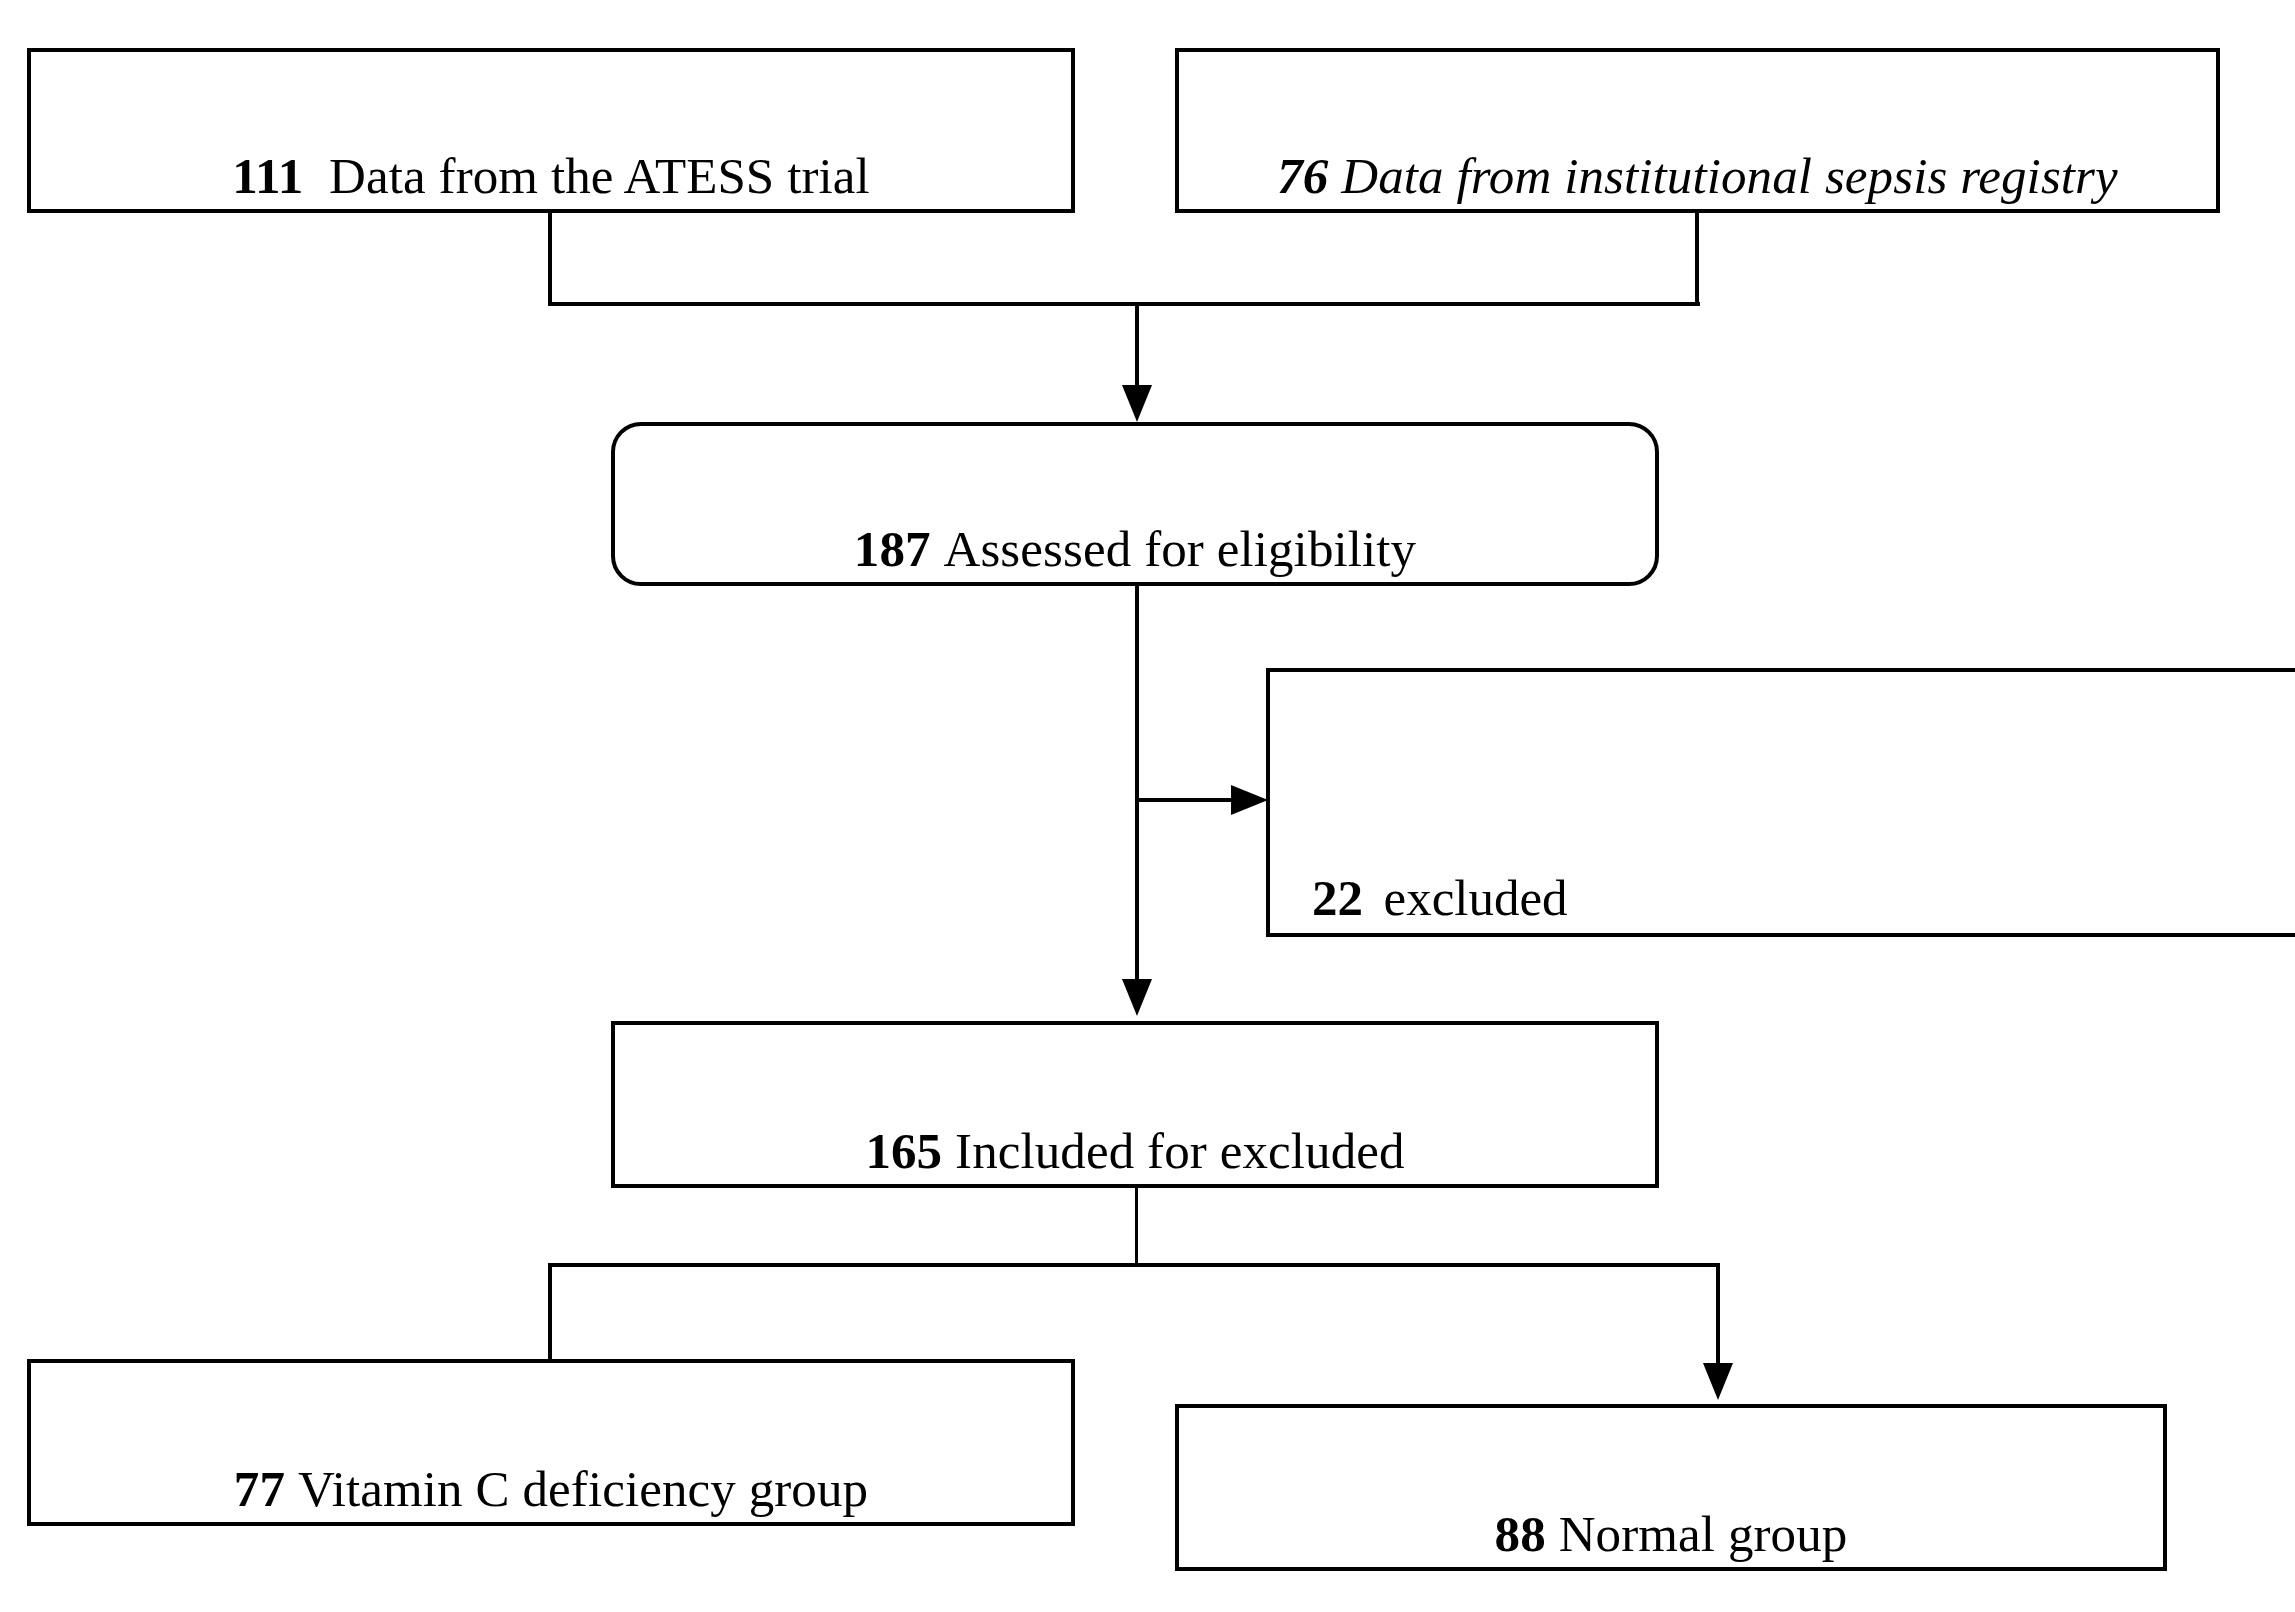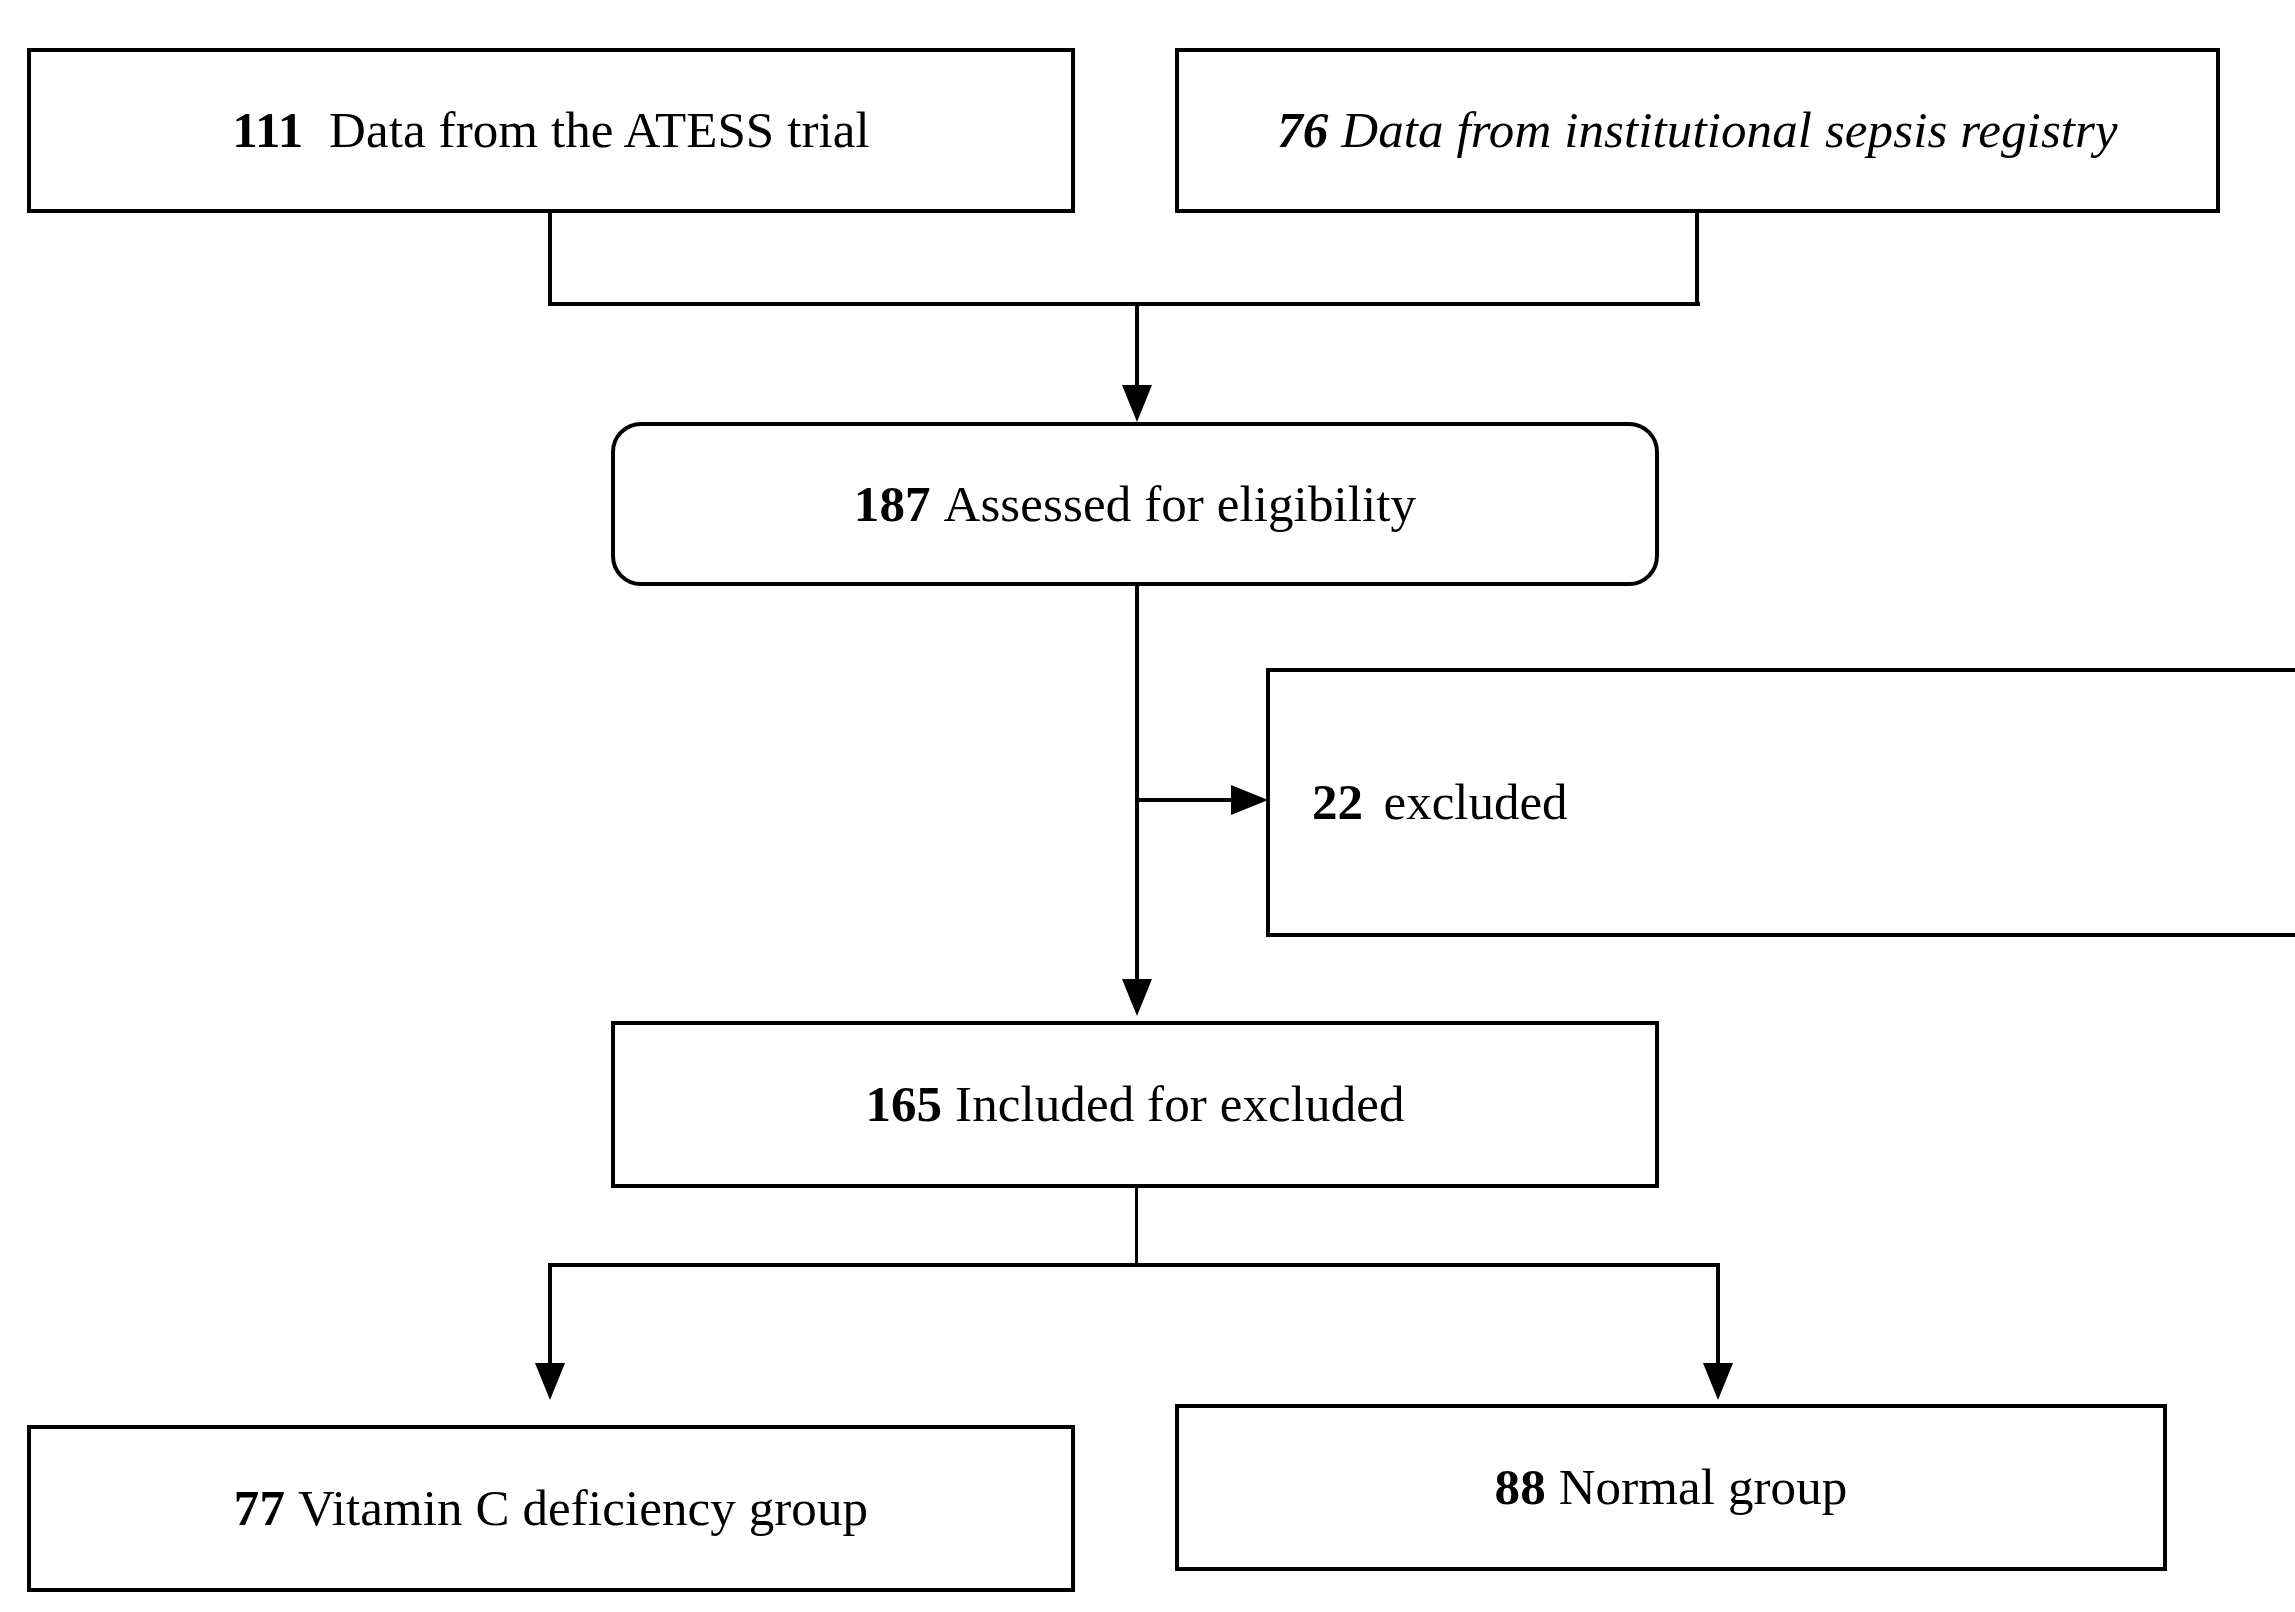--- a/index.html
+++ b/index.html
@@ -19,21 +19,21 @@
     background: #ffffff;
     overflow: hidden;
   }
   
   .node-box {
     position: absolute;
     box-sizing: border-box;
     border: 4.1px solid #000000;
     background: #ffffff;
     display: flex;
-    align-items: center;
+    align-items: flex-end;
     justify-content: center;
   }
   .node-box.align-left {
     justify-content: flex-start;
   }
   .node-text {
     font-size: 51px;
     line-height: 1.30;
     white-space: nowrap;
     letter-spacing: 0.1px;
@@ -145,21 +145,21 @@
 
   <div class="conn v" style="left:1135px; top:1186px; width:3.4px; height:81px;"></div>
   <div class="conn h" style="left:548px; top:1263px; width:1172px;"></div>
 
   <div class="conn v" style="left:548px; top:1263px; height:104px;"></div>
   <div class="arrow-down" style="left:535px; top:1363px;"></div>
 
   <div class="conn v" style="left:1716px; top:1263px; height:104px;"></div>
   <div class="arrow-down" style="left:1703px; top:1363px;"></div>
 
-  <div class="node-box" style="left:27px; top:1425px; width:1048px; height:167px;">
+  <div class="node-box" style="left:27px; top:1359px; width:1048px; height:167px;">
     <div class="node-text">
       <span class="count">77</span><span>&nbsp;</span><span>Vitamin C deficiency group</span>
     </div>
   </div>
 
   <div class="node-box" style="left:1175px; top:1404px; width:992px; height:167px;">
     <div class="node-text">
       <span class="count">88</span><span>&nbsp;</span><span>Normal group</span>
     </div>
   </div>

